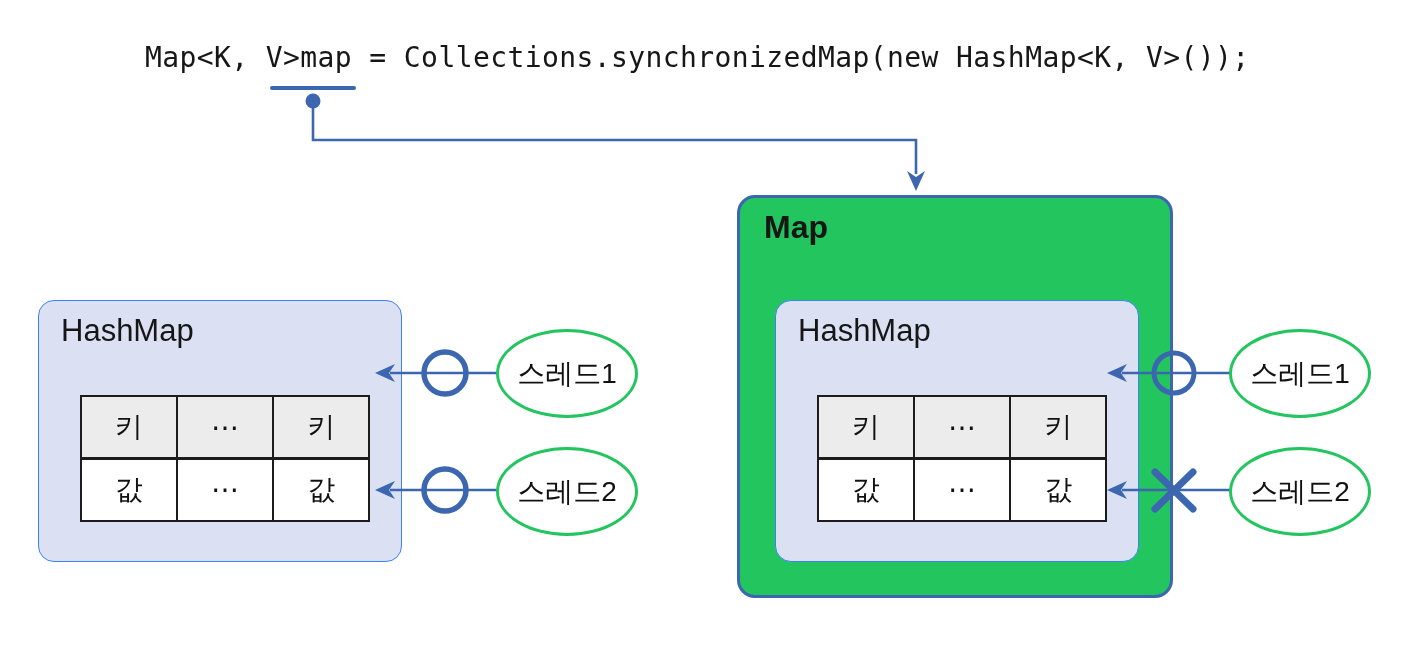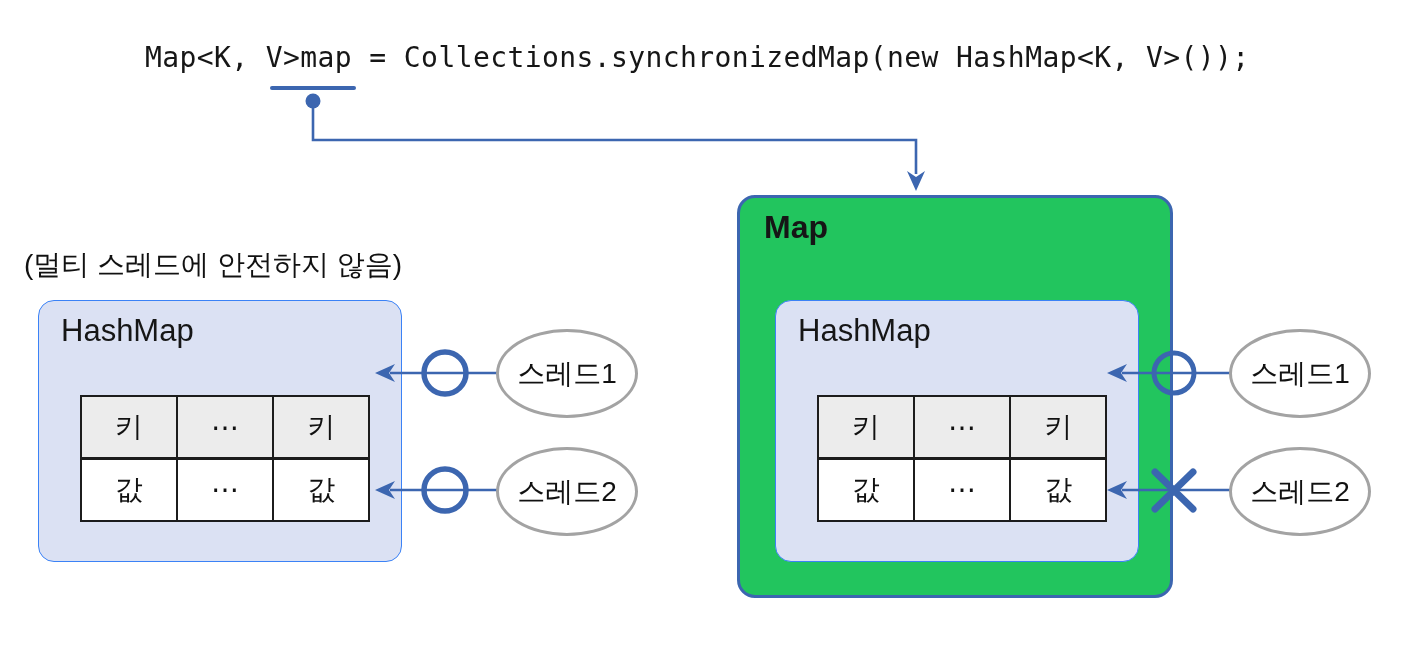--- a/index.html
+++ b/index.html
@@ -88,21 +88,21 @@
     justify-content: center;
     font-size: 28px;
     color: #111111;
     background: #ffffff;
   }
   .kvtable .cell.hdr { background: #ececec; }
 
   
   .thread-ellipse {
     width: 142px; height: 89px;
-    border: 3px solid #a3a3a3;
+    border: 3px solid #22c55e;
     border-radius: 50%;
     background: #ffffff;
     display: flex;
     align-items: center;
     justify-content: center;
     font-size: 28px;
     color: #111111;
     z-index: 3;
   }
   .el-l1 { left: 496px; top: 329px; }
@@ -118,21 +118,20 @@
   }
 </style>
 </head>
 <body>
 
 <div class="canvas">
 
   <div class="abs code-line">Map&lt;K, V&gt;map = Collections.synchronizedMap(new HashMap&lt;K, V&gt;());</div>
   <div class="abs map-underline"></div>
 
-  <div class="abs caption left-caption">(멀티 스레드에 안전하지 않음)</div>
 
   <div class="abs hashmap-box left-hashmap-box">
     <div class="abs box-title">HashMap</div>
     <div class="abs kvtable">
       <div class="cell hdr">키</div>
       <div class="cell hdr">⋯</div>
       <div class="cell hdr">키</div>
       <div class="cell">값</div>
       <div class="cell">⋯</div>
       <div class="cell">값</div>

